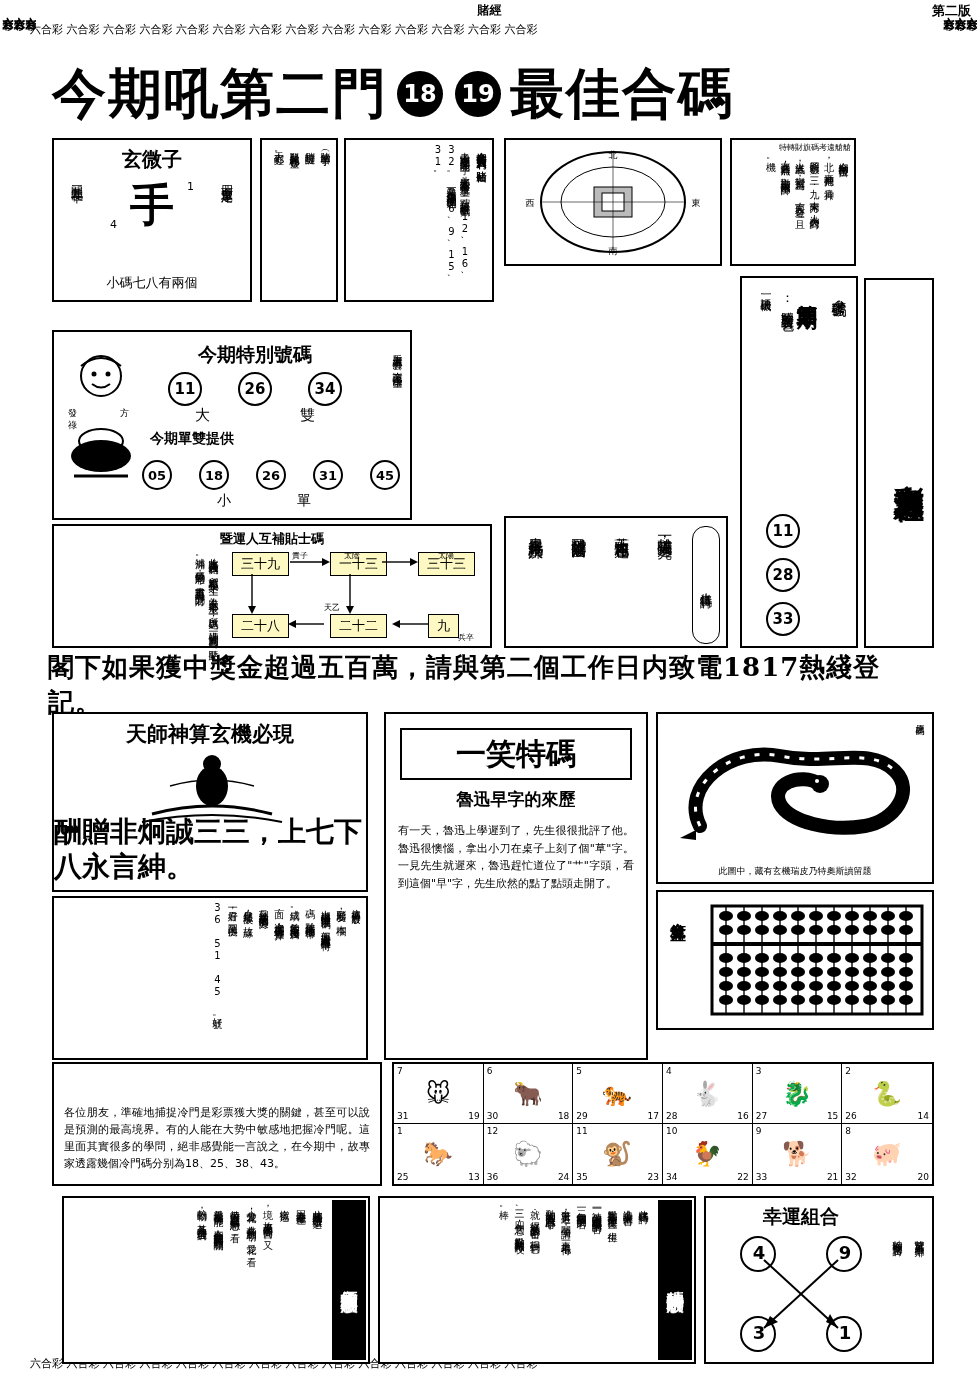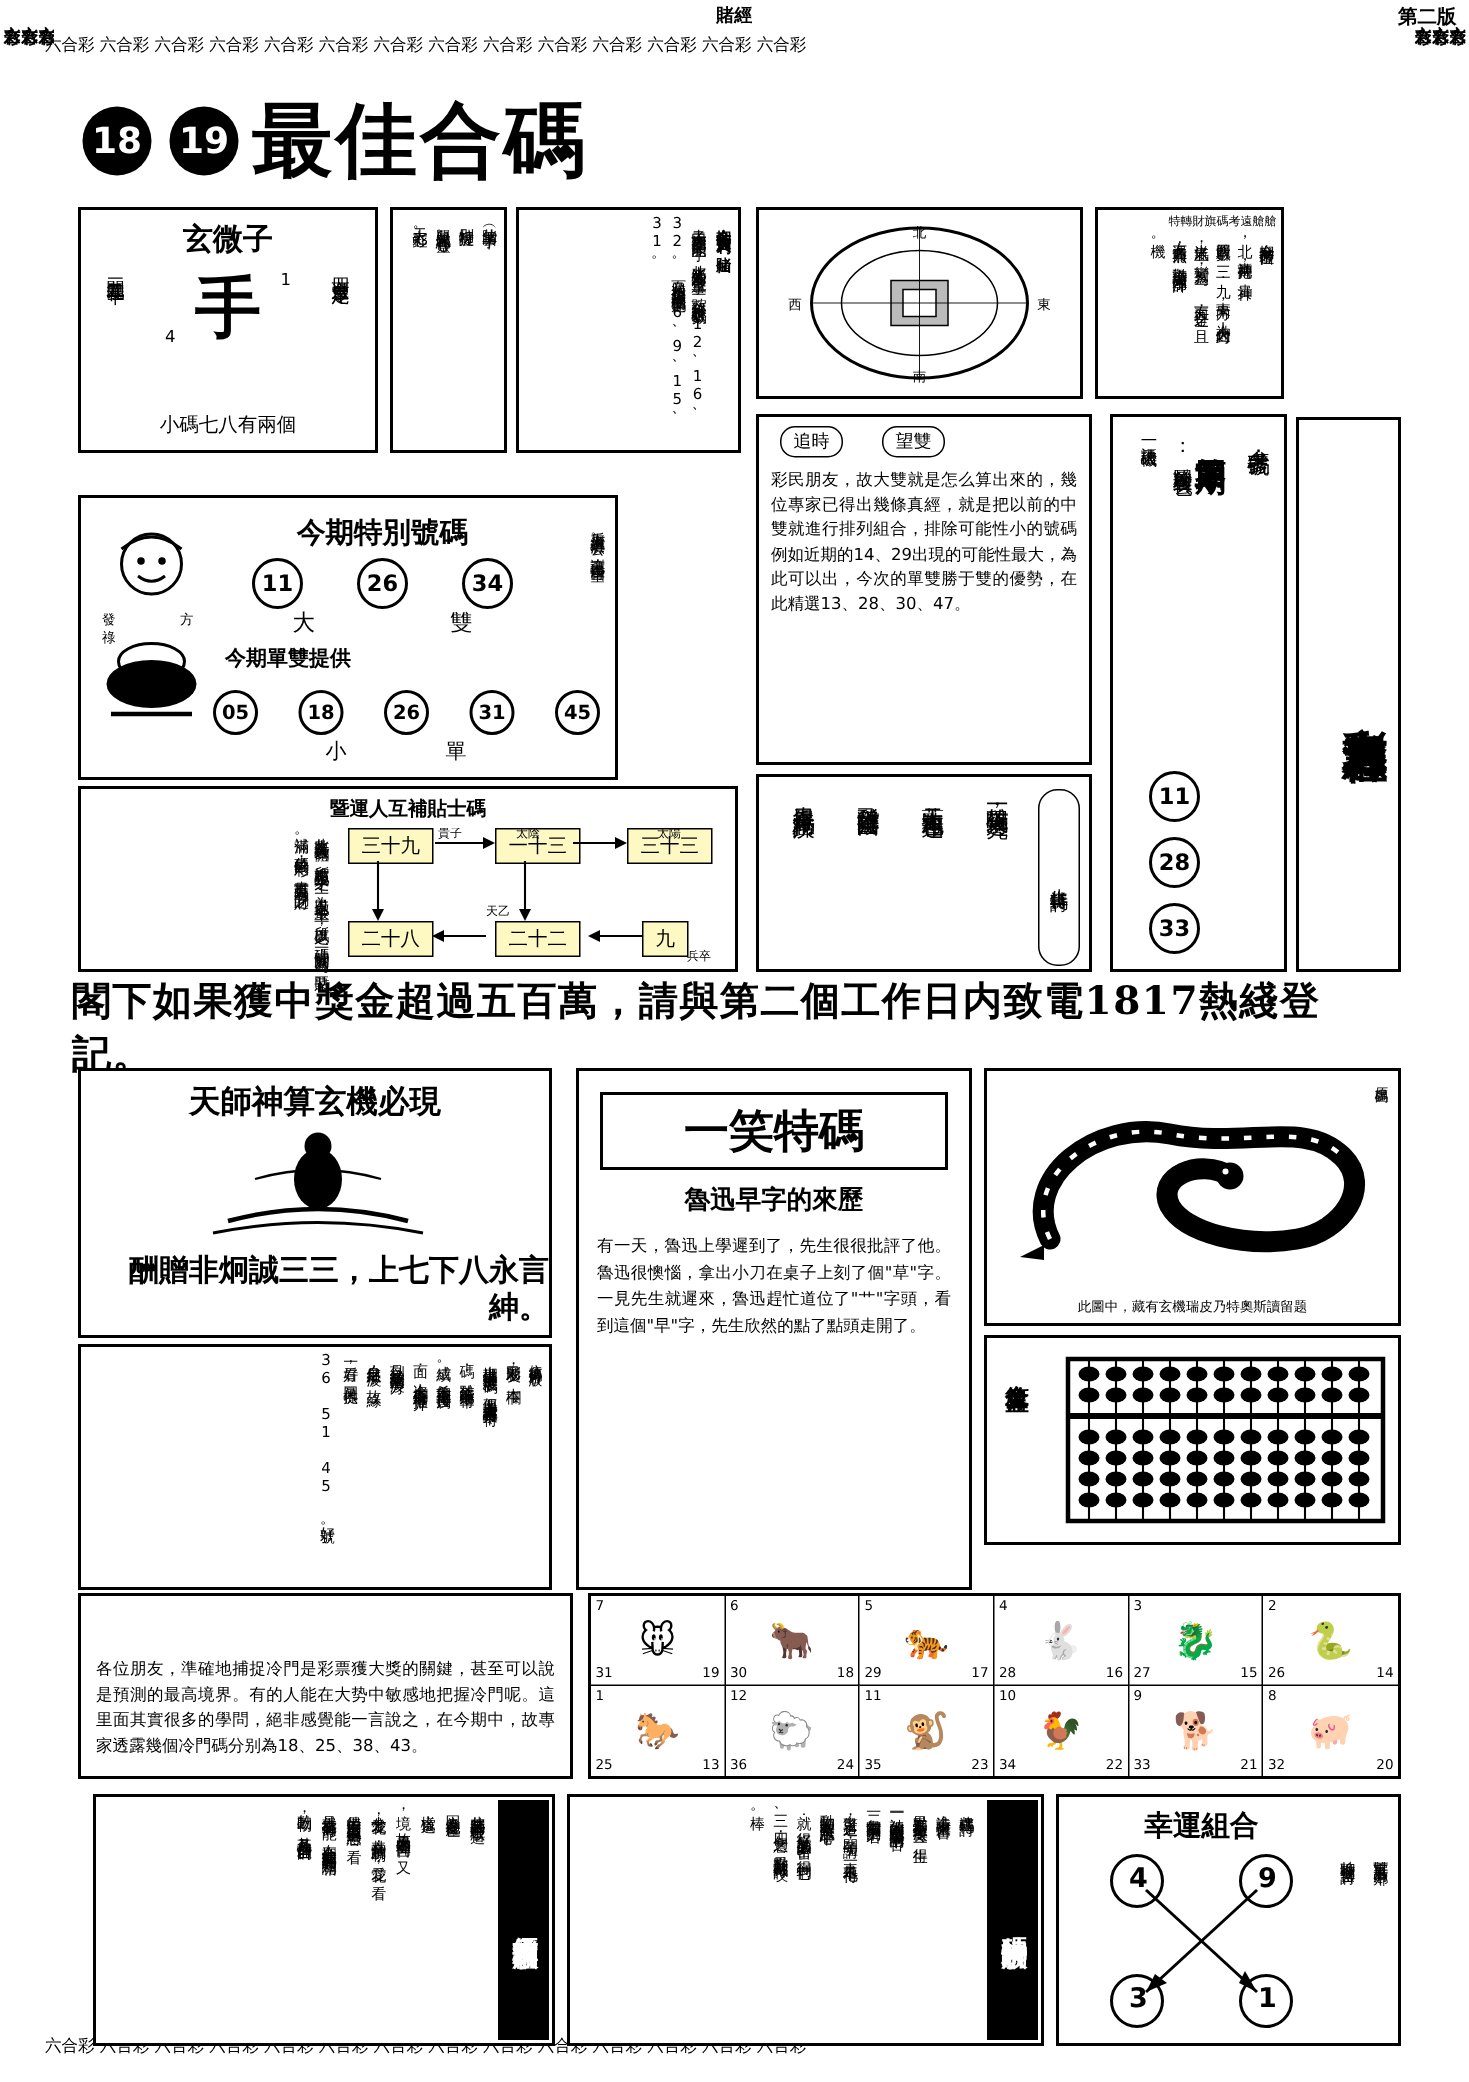--- a/index.html
+++ b/index.html
@@ -72,20 +72,21 @@
   <div class="rail rail-r">
     <span>六合彩</span>
       <span>六合彩</span>
     <span>六合彩</span>
 
   </div>
   <div class="topstrip">六合彩 六合彩 六合彩 六合彩 六合彩 六合彩 六合彩 六合彩 六合彩 六合彩 六合彩 六合彩 六合彩 六合彩</div>
   <div class="botstrip">六合彩 六合彩 六合彩 六合彩 六合彩 六合彩 六合彩 六合彩 六合彩 六合彩 六合彩 六合彩 六合彩 六合彩</div>
 
   <div id="title">
+    <span class="big serif">今期吼第二門</span>
     <span class="ball lg">18</span>
     <span class="ball lg">19</span>
     <span class="big serif">最佳合碼</span>
   </div>
 
   <div class="box" style="left:52px;top:138px;width:200px;height:164px;">
     <div style="position:absolute;left:0;right:0;top:6px;text-align:center;font-size:20px;font-weight:bold;">玄微子</div>
     <div style="position:absolute;left:0;right:0;top:36px;text-align:center;font-size:44px;font-weight:bold;" class="serif">手</div>
     <div style="position:absolute;right:56px;top:40px;font-size:11px;">1</div>
     <div style="position:absolute;left:56px;top:78px;font-size:11px;">4</div>
@@ -207,27 +208,20 @@
           <polygon points="160,72 168,68 168,76" fill="#000"></polygon>
         <text x="60" y="6" font-size="8">貴子</text>
         <text x="112" y="6" font-size="8">太陰</text>
         <text x="206" y="6" font-size="8">太陽</text>
         <text x="92" y="58" font-size="8">天乙</text>
         <text x="226" y="88" font-size="8">兵卒</text>
       </svg>
     </div>
   </div>
 
-  <div class="box" style="left:504px;top:276px;width:224px;height:234px;">
-    <div style="position:absolute;left:14px;top:6px;display:flex;gap:26px;">
-      <span style="border:1.5px solid #000;border-radius:10px;padding:1px 8px;font-size:12px;">追時</span>
-      <span style="border:1.5px solid #000;border-radius:10px;padding:1px 8px;font-size:12px;">望雙</span>
-    </div>
-    <div style="position:absolute;left:8px;right:8px;top:34px;bottom:6px;font-size:11px;line-height:1.5;text-align:justify;">彩民朋友，故大雙就是怎么算出來的，幾位專家已得出幾條真經，就是把以前的中雙就進行排列組合，排除可能性小的號碼例如近期的14、29出現的可能性最大，為此可以出，今次的單雙勝于雙的優勢，在此精選13、28、30、47。</div>
-  </div>
 
   <div class="box" style="left:504px;top:516px;width:224px;height:132px;">
     <div style="position:absolute;right:6px;top:8px;width:26px;height:116px;border:1.5px solid #000;border-radius:13px;display:flex;align-items:center;justify-content:center;">
       <span class="vcol" style="font-size:12px;">生肖特碼詩</span>
     </div>
     <div style="position:absolute;left:8px;top:8px;right:40px;height:116px;display:flex;flex-direction:row-reverse;justify-content:space-around;">
       <div class="vcol" style="font-size:15px;">雄雞一唱天邊亮，</div>
       <div class="vcol" style="font-size:15px;">藍天大海也相連</div>
       <div class="vcol" style="font-size:15px;">雞飛蛋打陰陽面</div>
       <div class="vcol" style="font-size:15px;">春風得意馬蹄疾</div>
@@ -250,21 +244,21 @@
 
   <div class="box" style="left:52px;top:712px;width:316px;height:180px;">
     <div style="position:absolute;left:0;right:0;top:6px;text-align:center;font-size:21px;font-weight:bold;" class="serif">天師神算玄機必現</div>
     <svg width="200" height="86" viewBox="0 0 200 86" style="position:absolute;left:58px;top:38px;">
       <ellipse cx="100" cy="34" rx="16" ry="20" fill="#000"></ellipse>
       <circle cx="100" cy="12" r="9" fill="#000"></circle>
       <path d="M40 62 Q100 46 160 62" stroke="#000" stroke-width="3" fill="none"></path>
       <path d="M30 70 Q100 56 170 70" stroke="#000" stroke-width="2" fill="none"></path>
       <path d="M58 34 Q100 22 142 34" stroke="#000" stroke-width="1.5" fill="none"></path>
     </svg>
-    <div style="position:absolute;left:0;right:0;bottom:6px;text-align:right;font-size:20px;font-weight:bold;line-height:1.25;" class="serif">酬贈非炯誠三三，上七下八永言紳。</div>
+    <div style="position:absolute;left:0;right:0;bottom:6px;text-align:left;font-size:28px;font-weight:bold;line-height:1.25;" class="serif">酬贈非炯誠三三，上七下八永言紳。</div>
   </div>
 
   <div class="box" style="left:52px;top:896px;width:316px;height:164px;padding:4px;">
     <div style="display:flex;flex-direction:row-reverse;height:100%;gap:2px;">
       <div class="vcol tiny" style="font-size:9px;">依稿傳碼方析版</div>
       <div class="vcol tiny">彩民朋友，本欄</div>
       <div class="vcol tiny">上期提供中得了幾個平碼，但要兼繼續有接得中特，</div>
       <div class="vcol tiny">碼：雖然未能連中特準。</div>
       <div class="vcol tiny">成績。希望今期再接再厲。</div>
       <div class="vcol tiny">面：今次本欄看個檔推介</div>

